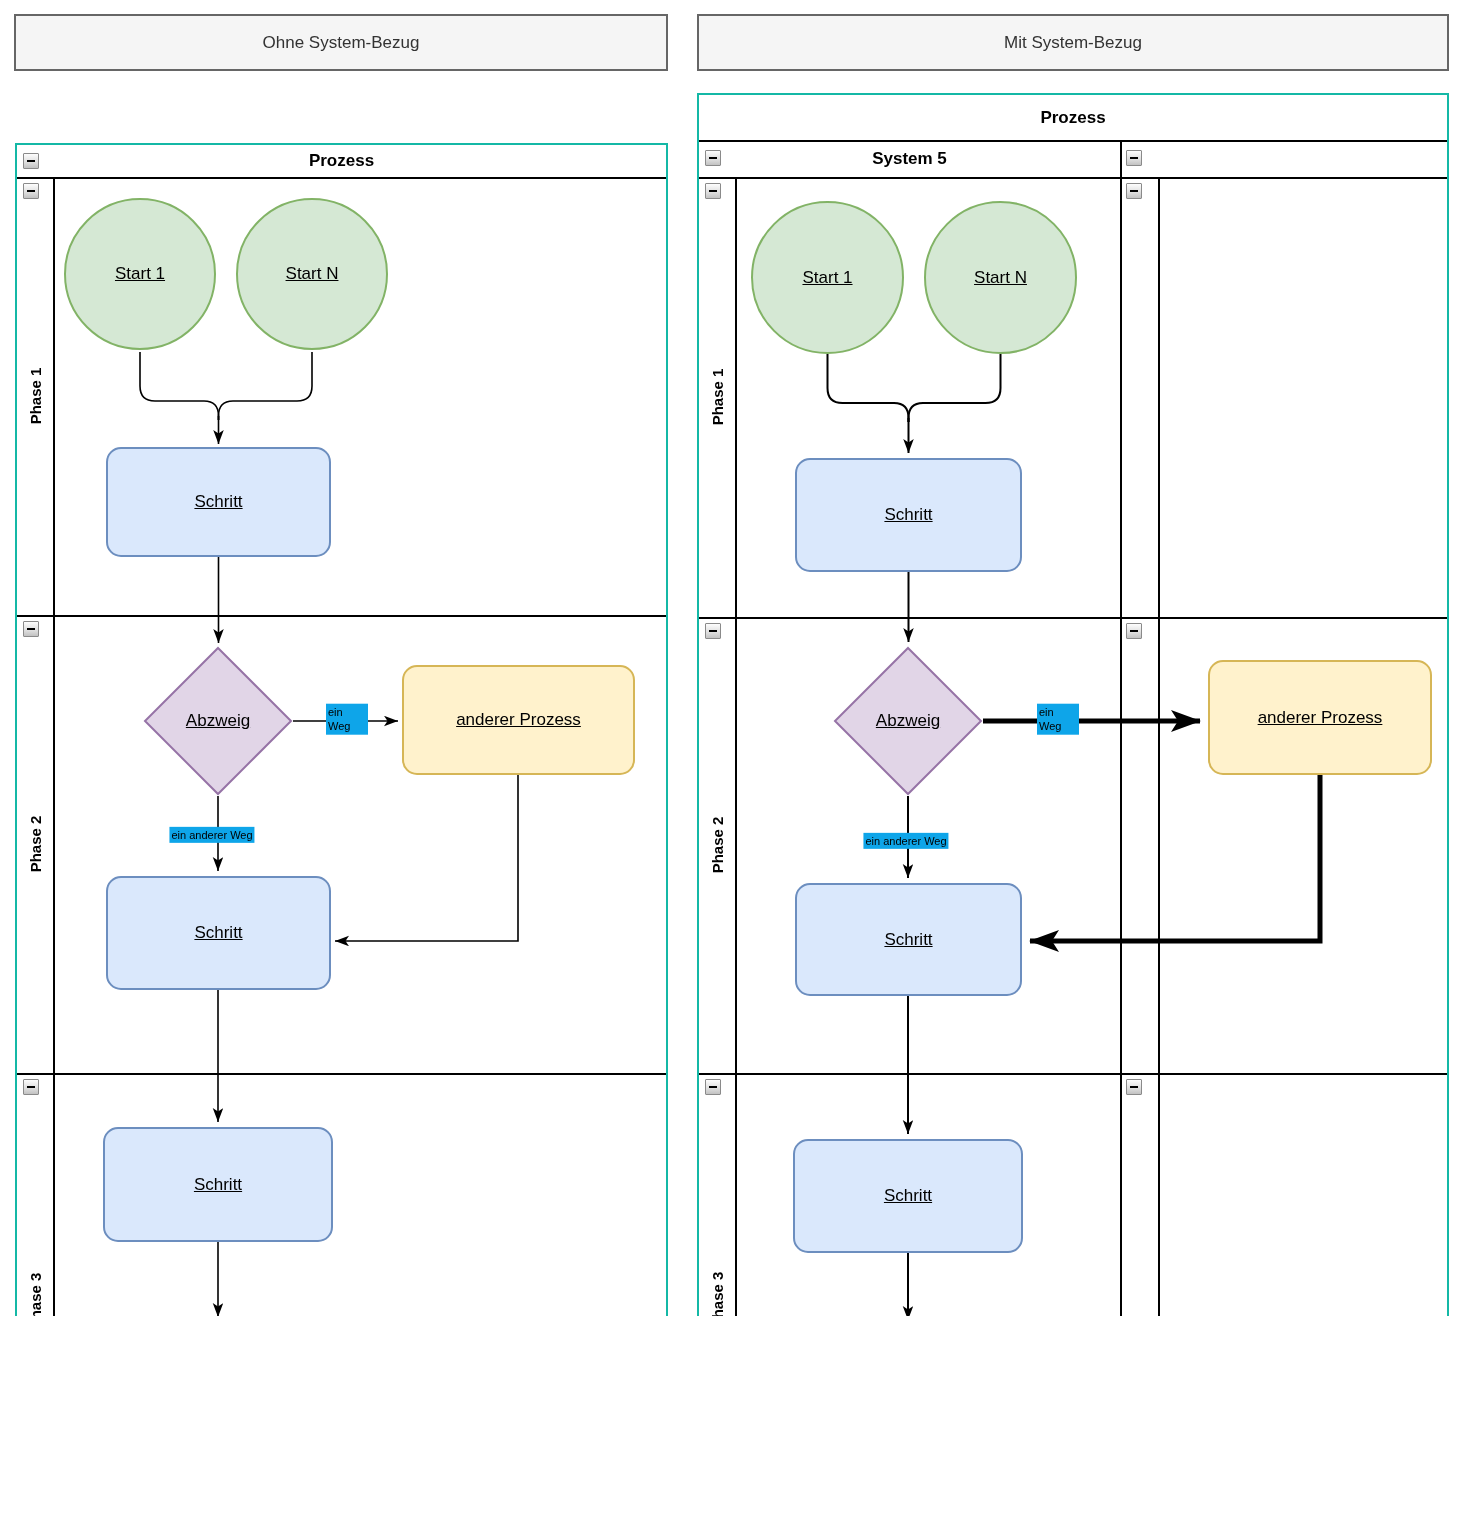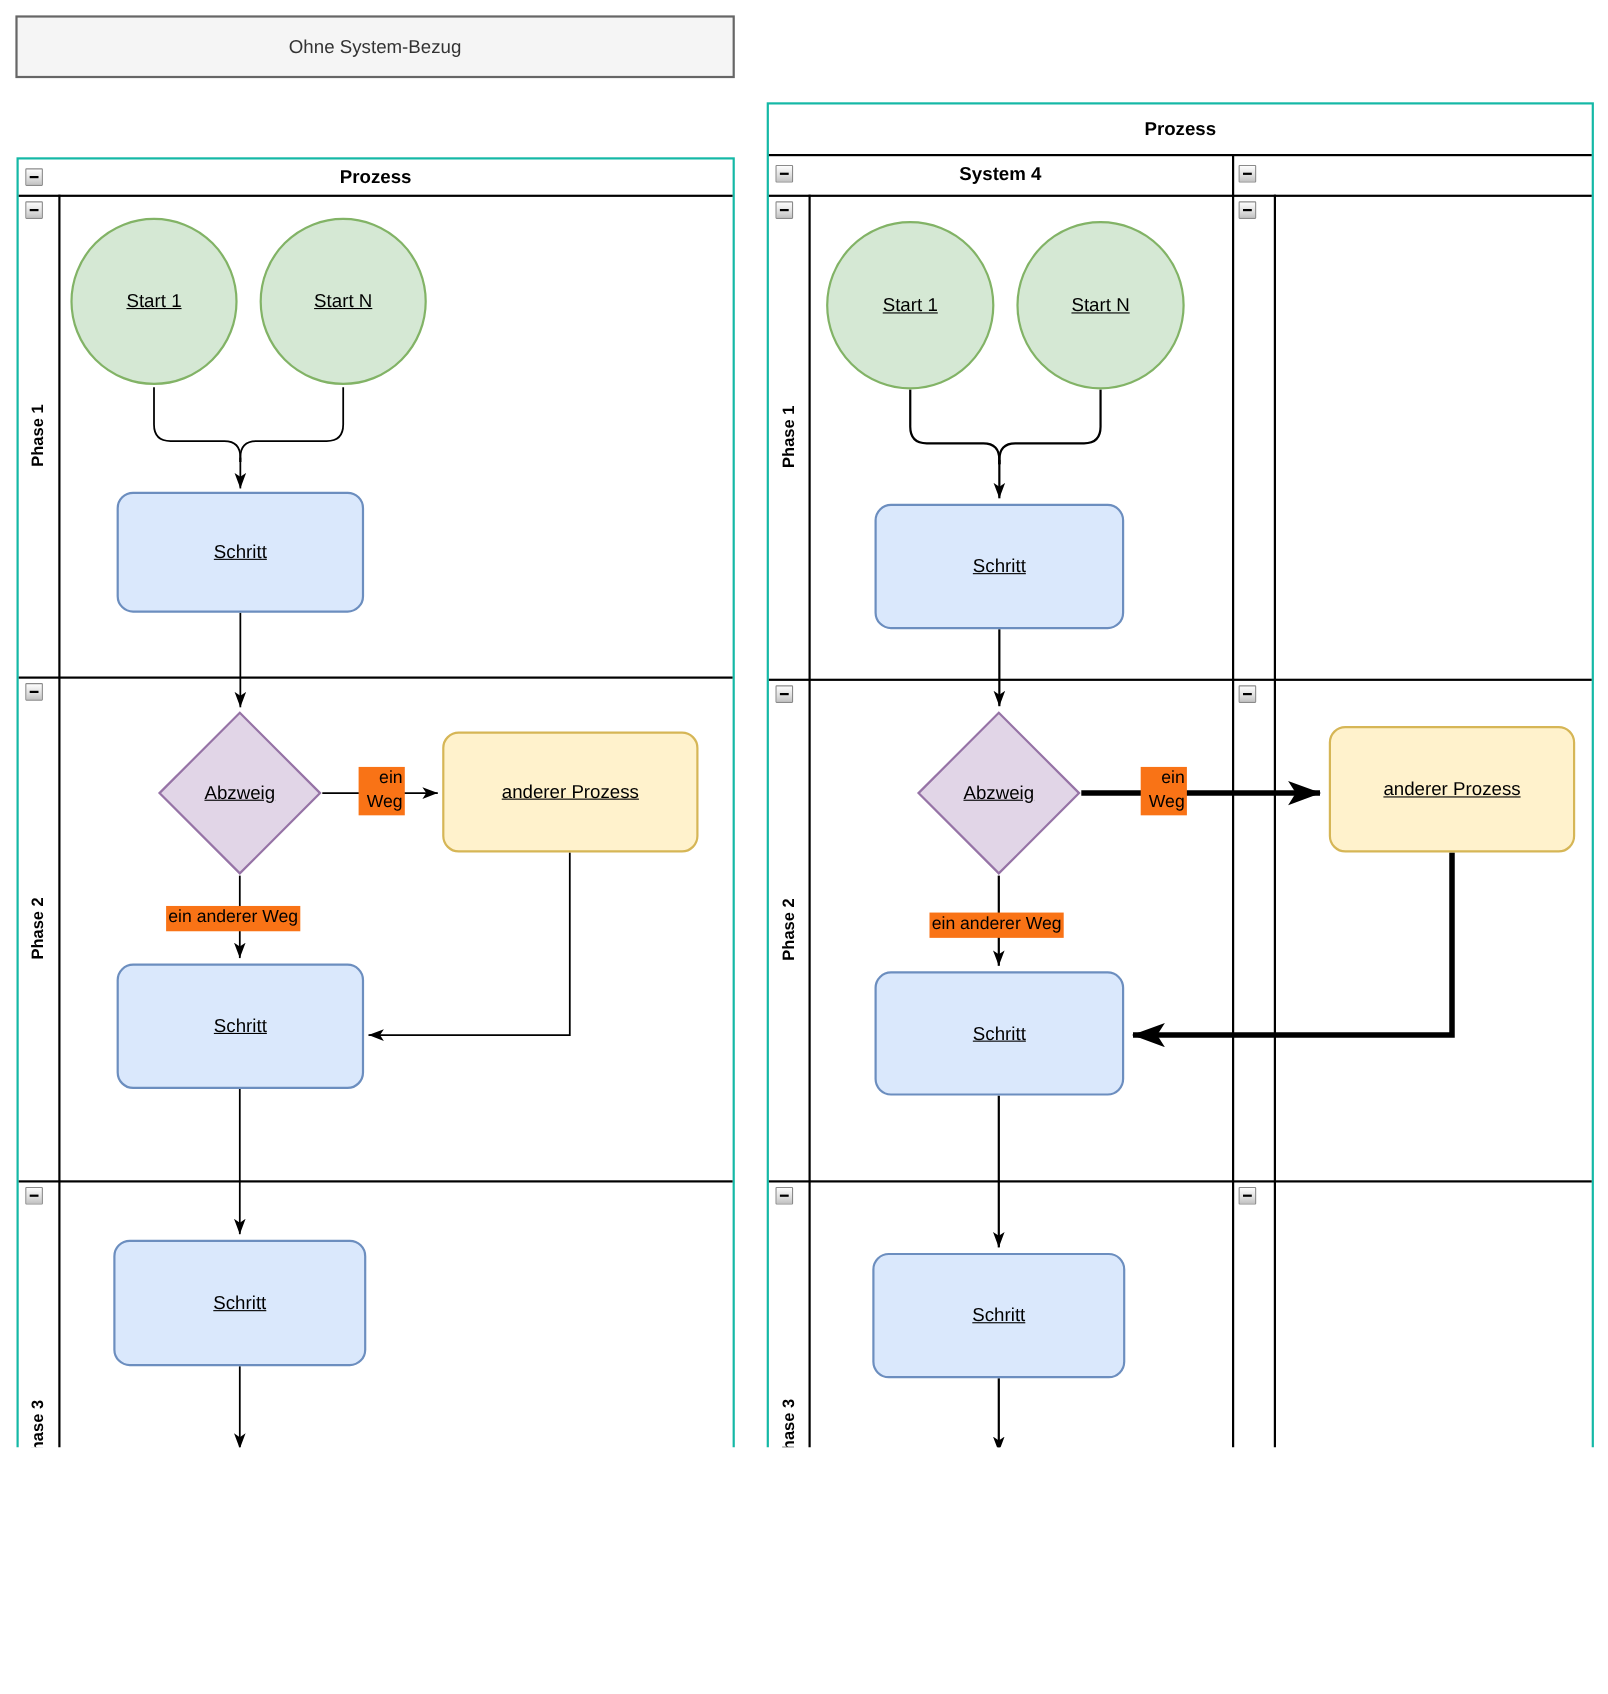--- a/index.html
+++ b/index.html
@@ -33,37 +33,40 @@
   .circle{border-radius:50%;}
   .start{background:#d5e8d4;border:2px solid #82b366;}
   .endn{background:#f8cecc;border:2px solid #b85450;}
   .step{background:#dae8fc;border:2px solid #6c8ebf;border-radius:15px;}
   .other{background:#fff2cc;border:2px solid #d6b656;border-radius:15px;text-align:center;}
   .diamond{background:transparent;border:none;}
   .diamond svg{position:absolute;left:0;top:0;width:100%;height:100%;}
   .diamond .lbl{position:relative;text-align:center;}
 
   
-  .edge-label{position:absolute;transform:translate(-50%,-50%);background:#f97316;
-              font-size:16px;text-align:right;line-height:1.3;padding:1px 2px;}
+  .edge-label{position:absolute;transform:translate(-50%,-50%);background:#0ea5e9;
+              font-size:11px;text-align:left;line-height:1.3;padding:1px 2px;}
   .wrap2{width:38px;}
 
   svg.connectors{position:absolute;left:0;top:0;pointer-events:none;}
   path.c{stroke:#000;fill:none;}
   .w1{stroke-width:1.6;}
   .w2{stroke-width:2;}
   .w5{stroke-width:5;}
 </style>
 </head>
 <body>
 
 <div class="canvas">
 
   <div class="hdr-box" style="left:14px;top:14px;width:654px;height:57px">
     <span>Ohne System-Bezug</span>
+  </div>
+  <div class="hdr-box" style="left:697px;top:14px;width:752px;height:57px">
+    <span>Mit System-Bezug</span>
   </div>
 
   <div class="pool" style="left:15px;top:143px;width:653px;height:1389px">
     <div class="pool-title" style="top:0;height:32px">
       <span>Prozess</span>
     </div>
     <div class="dh" style="top:32px"></div>
     <div class="dh" style="top:470px"></div>
     <div class="dh" style="top:928px"></div>
     <div class="dv" style="left:36px;top:32px;bottom:0"></div>
@@ -92,21 +95,21 @@
     </div>
     <div class="dh" style="top:45px"></div>
     <div class="dh" style="top:82px"></div>
     <div class="dh" style="top:522px"></div>
     <div class="dh" style="top:978px"></div>
     <div class="dv" style="left:421px;top:45px;bottom:0"></div>
     <div class="dv" style="left:36px;top:82px;bottom:0"></div>
     <div class="dv" style="left:459px;top:82px;bottom:0"></div>
 
     <div class="cell-label" style="left:0;width:421px;top:45px;height:37px">
-      <span>System 4</span>
+      <span>System 5</span>
     </div>
 
     <div class="collapse" style="left:6px;top:55px">
         <span class="bar"></span>
       </div>
     <div class="collapse" style="left:427px;top:55px">
         <span class="bar"></span>
       </div>
     <div class="collapse" style="left:6px;top:88px">
         <span class="bar"></span>

